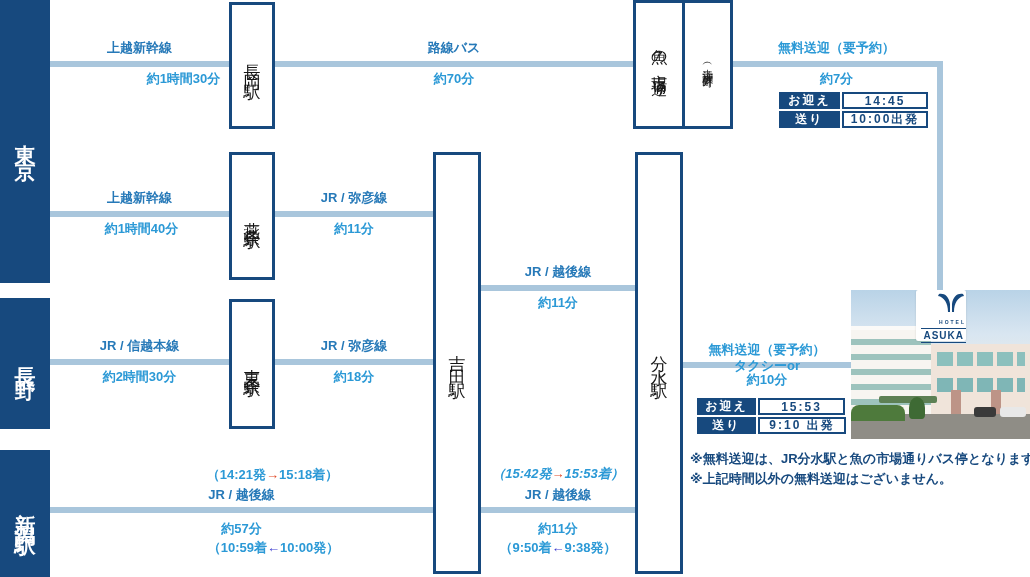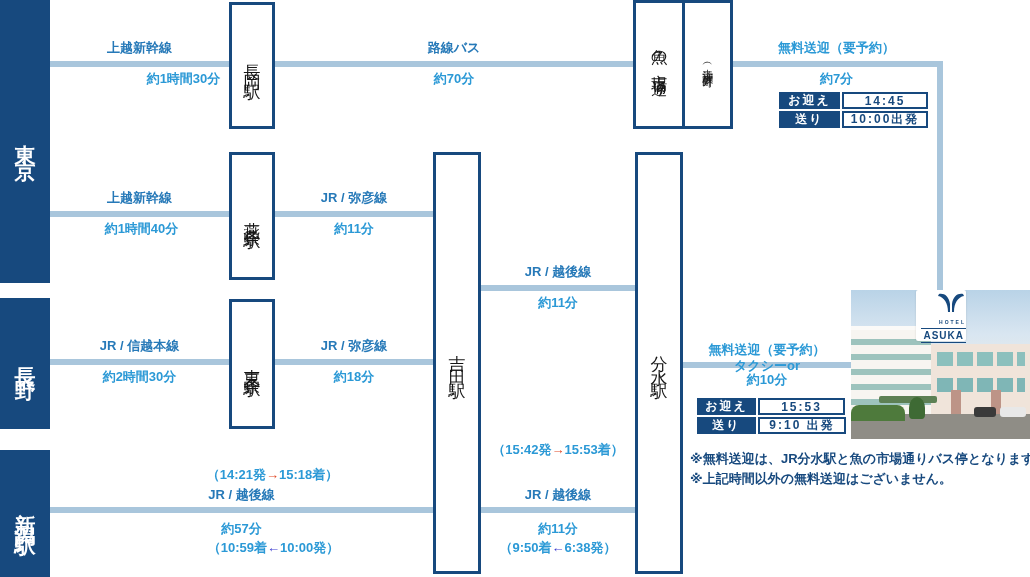--- a/index.html
+++ b/index.html
@@ -157,27 +157,27 @@
 
   <div class="abs rlite" style="left:50px;top:467px;width:383px;margin-left:31px;">
     <span>（14:21発</span><span class="arrow-r">→</span><span>15:18着）</span>
   </div>
   <div class="abs rname" style="left:50px;top:487px;width:383px;">JR / 越後線</div>
   <div class="abs rtime" style="left:50px;top:521px;width:383px;">約57分</div>
   <div class="abs rlite" style="left:50px;top:540px;width:383px;margin-left:32px;">
     <span>（10:59着</span><span class="arrow-l">←</span><span>10:00発）</span>
   </div>
 
-  <div class="abs rlite" style="left:471px;top:442px;width:174px;">
+  <div class="abs rlite" style="left:471px;top:466px;width:174px;font-style:italic;">
     <span>（15:42発</span><span class="arrow-r">→</span><span>15:53着）</span>
   </div>
   <div class="abs rname" style="left:481px;top:487px;width:154px;">JR / 越後線</div>
   <div class="abs rtime" style="left:481px;top:521px;width:154px;">約11分</div>
   <div class="abs rlite" style="left:481px;top:540px;width:154px;">
-    <span>（9:50着</span><span class="arrow-l">←</span><span>6:38発）</span>
+    <span>（9:50着</span><span class="arrow-l">←</span><span>9:38発）</span>
   </div>
 
   <div class="abs note" style="left:690px;top:449px;">※無料送迎は、JR分水駅と魚の市場通りバス停となります。</div>
   <div class="abs note" style="left:690px;top:469px;">※上記時間以外の無料送迎はございません。</div>
 
   <div class="abs photo" style="left:851px;top:290px;width:179px;height:149px;">
 
     <div class="ph" style="left:0;top:36px;width:80px;height:88px;background:repeating-linear-gradient(180deg,#f7f5f1 0 9px,#9dc3bd 9px 15px);border-top:4px solid #fbfaf8;"></div>
 
     <div class="ph" style="left:80px;top:54px;width:99px;height:70px;background:#f0e4da;"></div>

